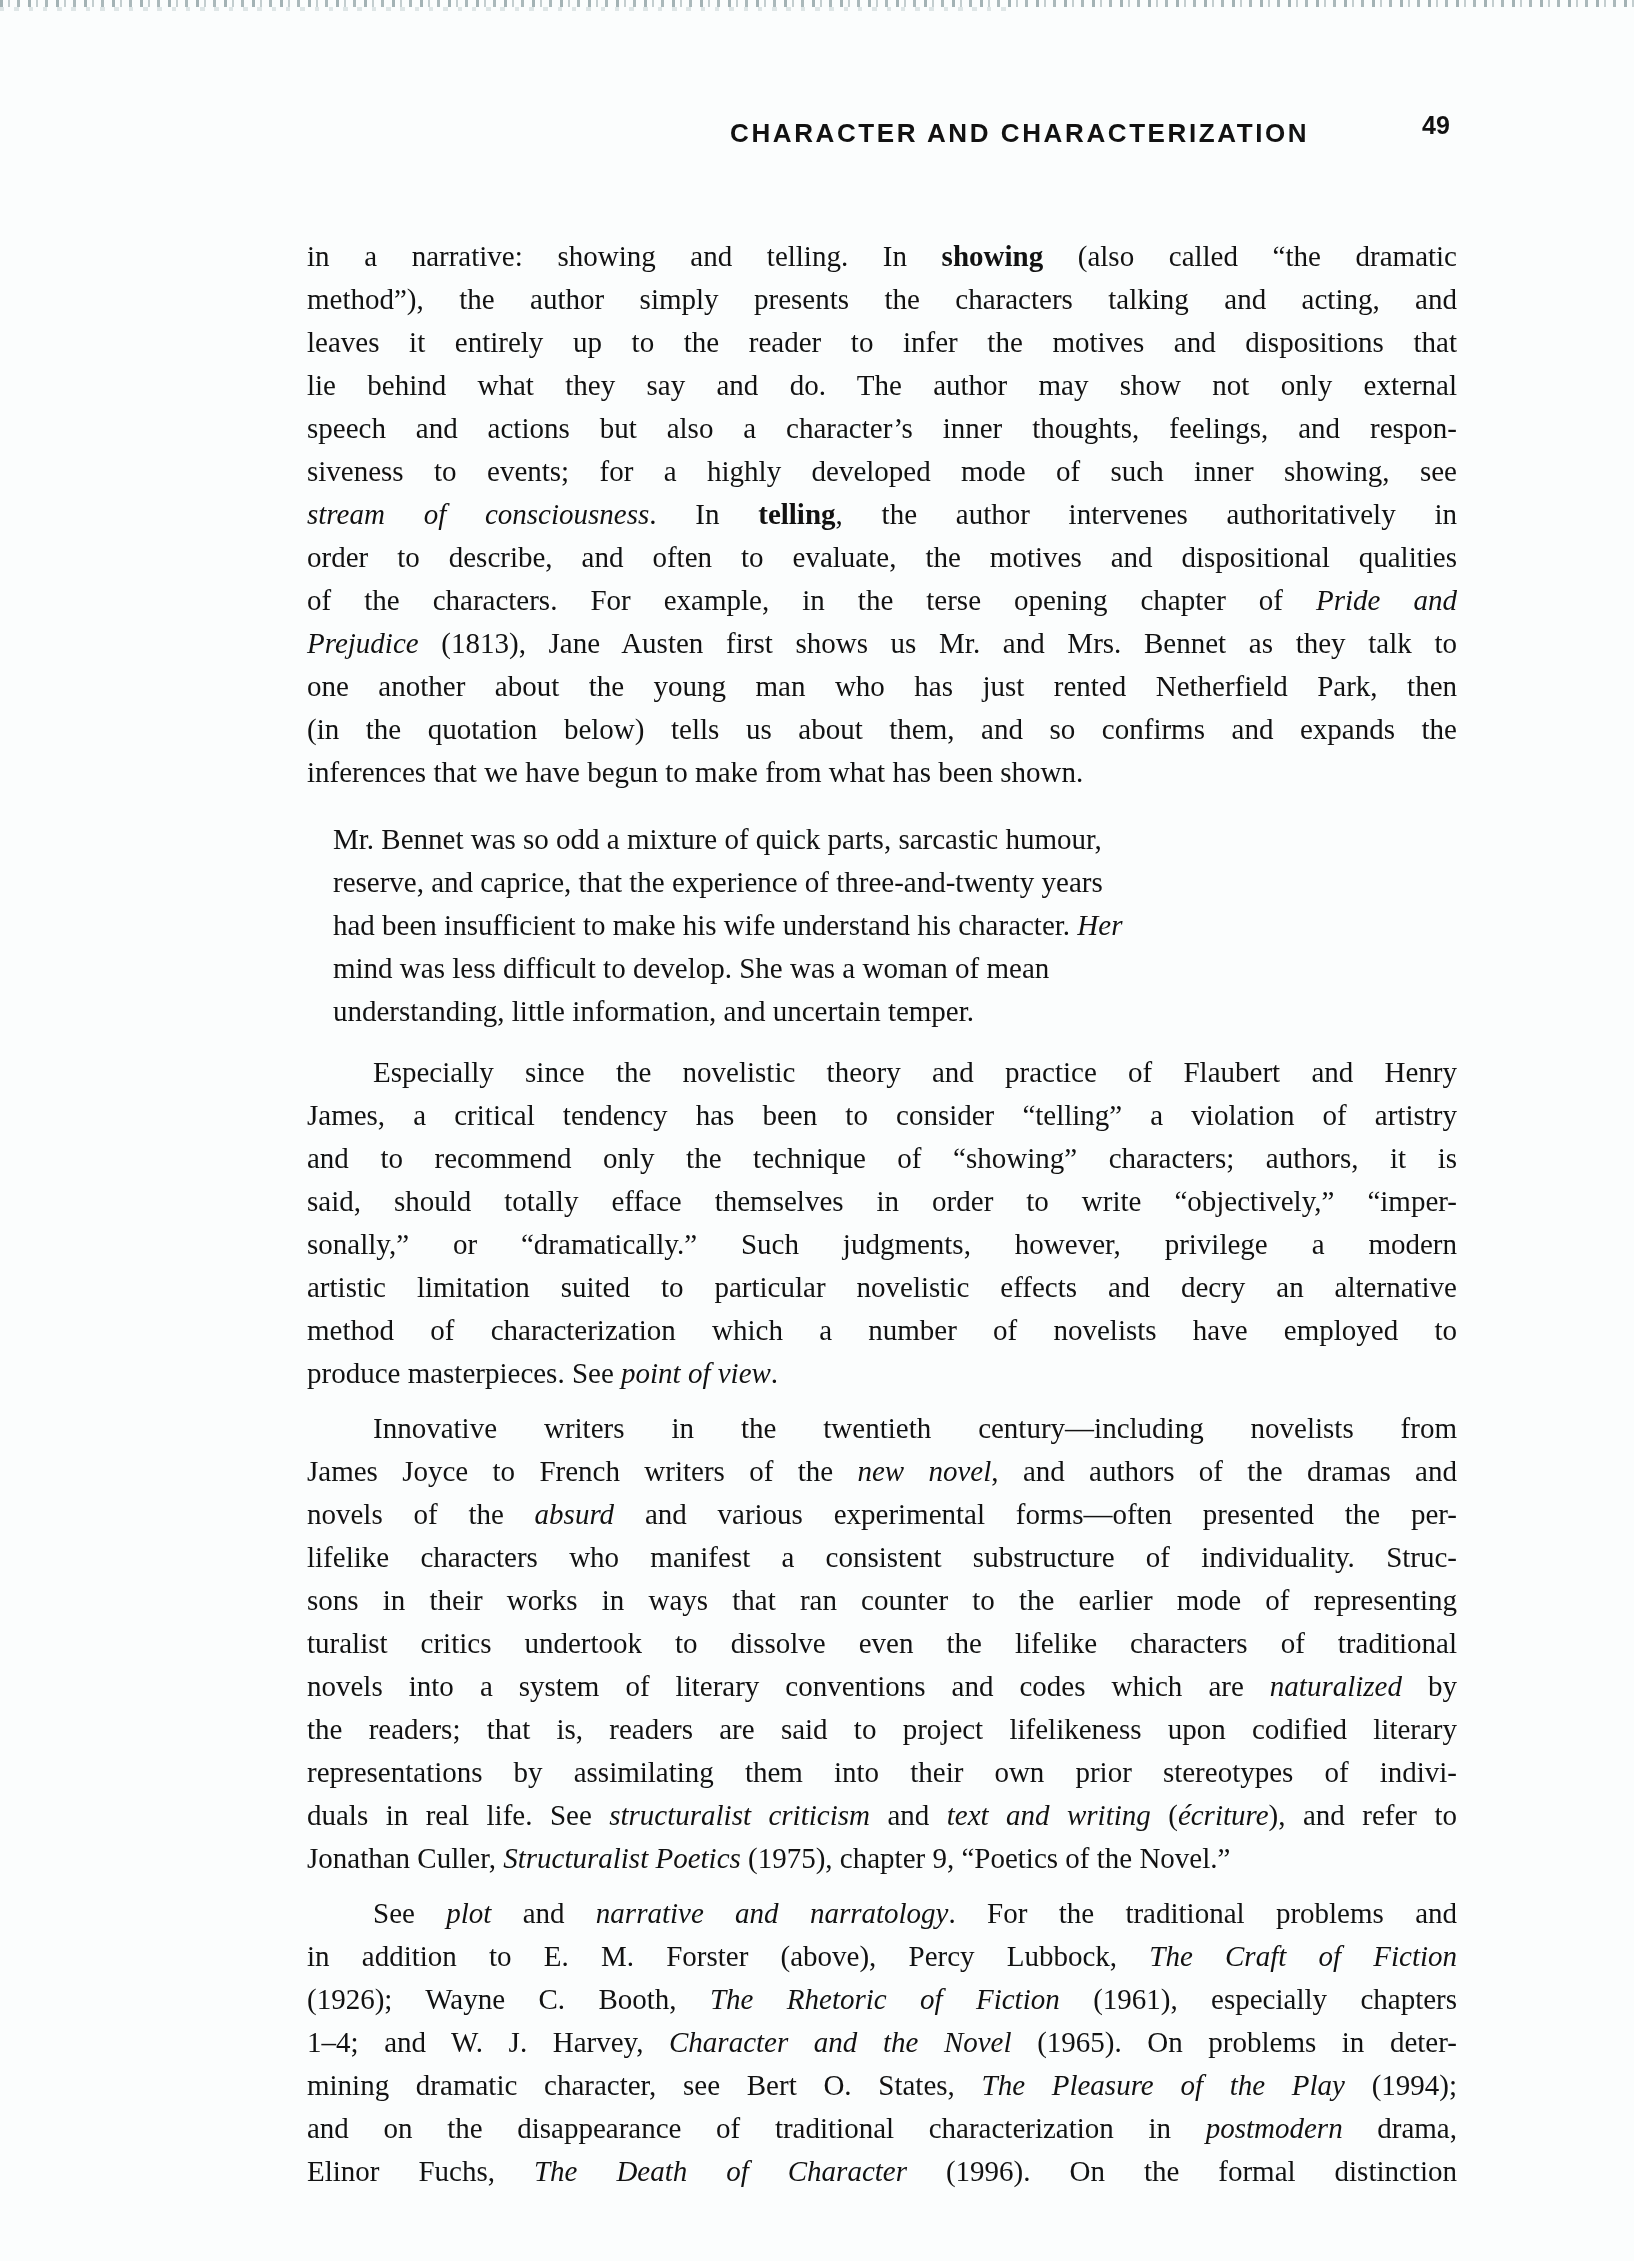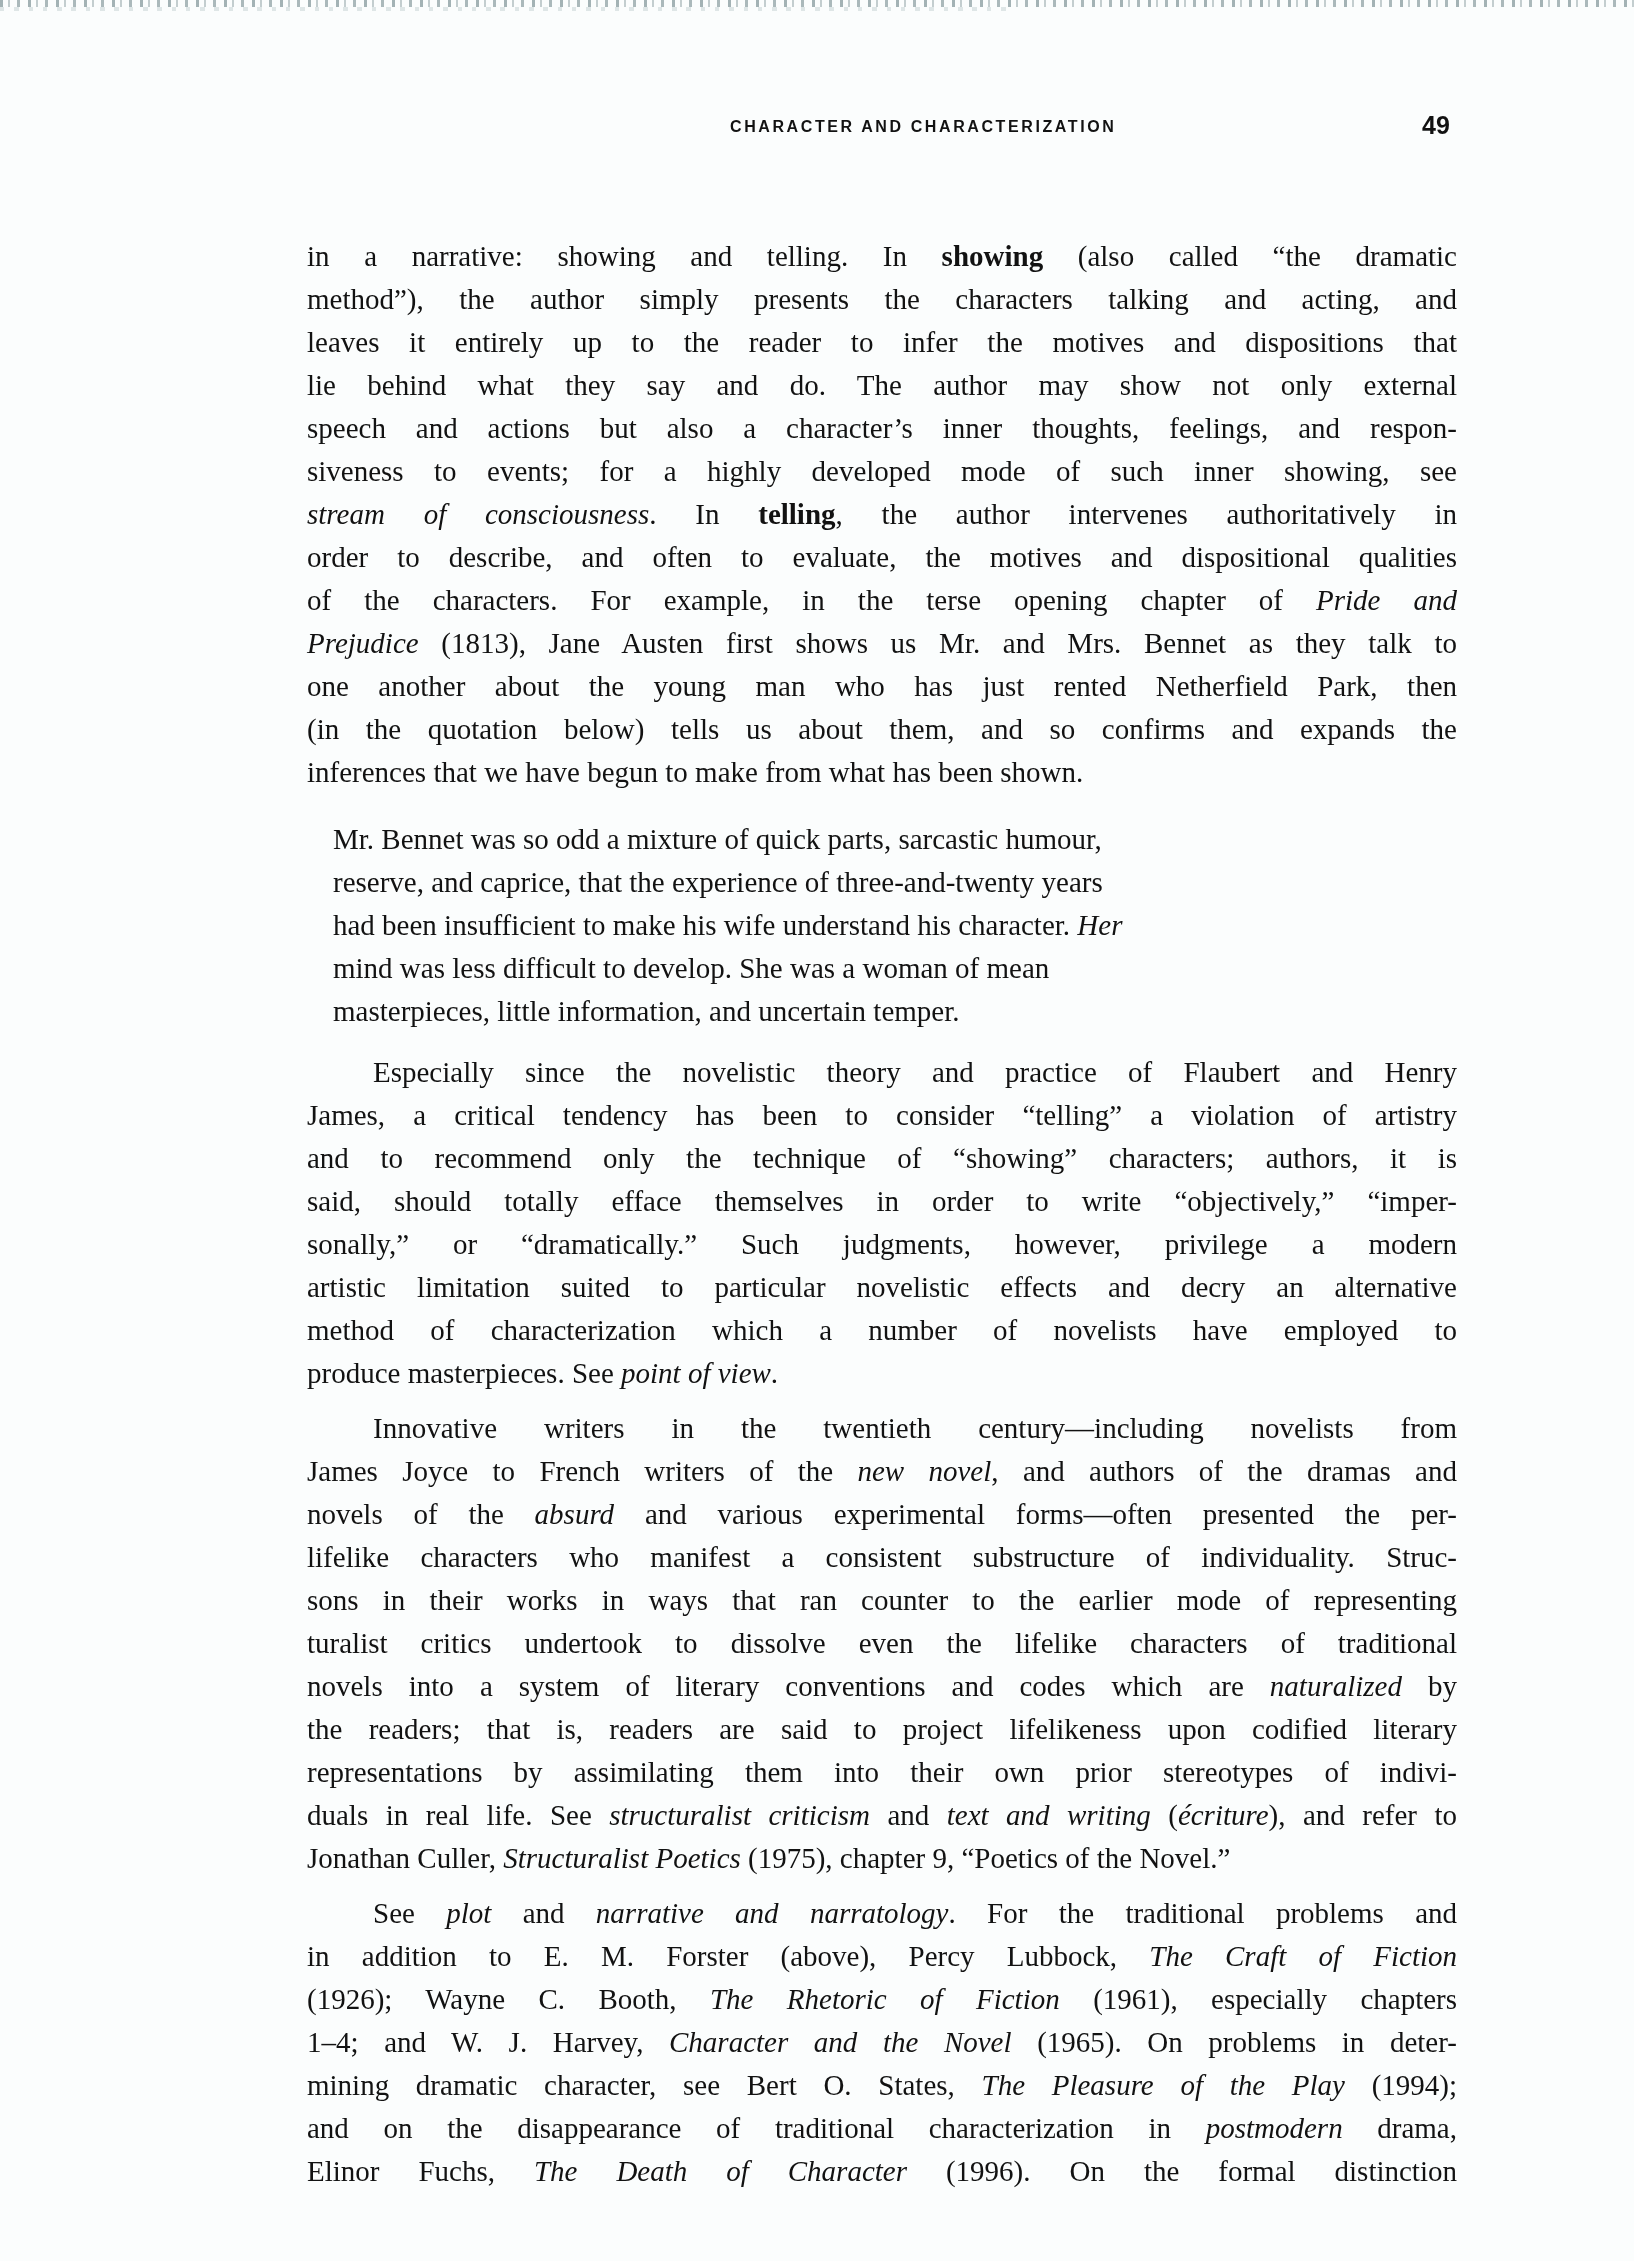--- a/index.html
+++ b/index.html
@@ -39,21 +39,21 @@
         rgba(60,100,105,0.25) 0 4.5px,
         rgba(60,100,105,0.0) 4.5px 14.3px);
     opacity: 0.6;
   }
   .running-head {
     position: absolute;
     top: 118px;
     left: 730px;
     font-family: "Liberation Sans", sans-serif;
     font-weight: bold;
-    font-size: 16px;
+    font-size: 26px;
     letter-spacing: 2.6px;
     white-space: nowrap;
   }
   .page-num {
     position: absolute;
     top: 111px;
     left: 1422px;
     font-family: "Liberation Sans", sans-serif;
     font-weight: bold;
     font-size: 25px;
@@ -104,21 +104,21 @@
       <div class="line j"><span class="i">Prejudice</span><span> (1813), Jane Austen first shows us Mr. and Mrs. Bennet as they talk to</span></div>
       <div class="line j"><span>one another about the young man who has just rented Netherfield Park, then</span></div>
       <div class="line j"><span>(in the quotation below) tells us about them, and so confirms and expands the</span></div>
       <div class="line"><span>inferences that we have begun to make from what has been shown.</span></div>
     </div>
     <div class="para quote">
       <div class="line"><span>Mr. Bennet was so odd a mixture of quick parts, sarcastic humour,</span></div>
       <div class="line"><span>reserve, and caprice, that the experience of three-and-twenty years</span></div>
       <div class="line"><span>had been insufficient to make his wife understand his character. </span><span class="i">Her</span></div>
       <div class="line"><span>mind was less difficult to develop. She was a woman of mean</span></div>
-      <div class="line"><span>masterpieces, little information, and uncertain temper.</span></div>
+      <div class="line"><span>understanding, little information, and uncertain temper.</span></div>
     </div>
     <div class="para body">
       <div class="line j first-indent"><span>Especially since the novelistic theory and practice of Flaubert and Henry</span></div>
       <div class="line j"><span>James, a critical tendency has been to consider “telling” a violation of artistry</span></div>
       <div class="line j"><span>and to recommend only the technique of “showing” characters; authors, it is</span></div>
       <div class="line j"><span>said, should totally efface themselves in order to write “objectively,” “imper-</span></div>
       <div class="line j"><span>sonally,” or “dramatically.” Such judgments, however, privilege a modern</span></div>
       <div class="line j"><span>artistic limitation suited to particular novelistic effects and decry an alternative</span></div>
       <div class="line j"><span>method of characterization which a number of novelists have employed to</span></div>
       <div class="line"><span>produce masterpieces. See </span><span class="i">point of view</span><span>.</span></div>

